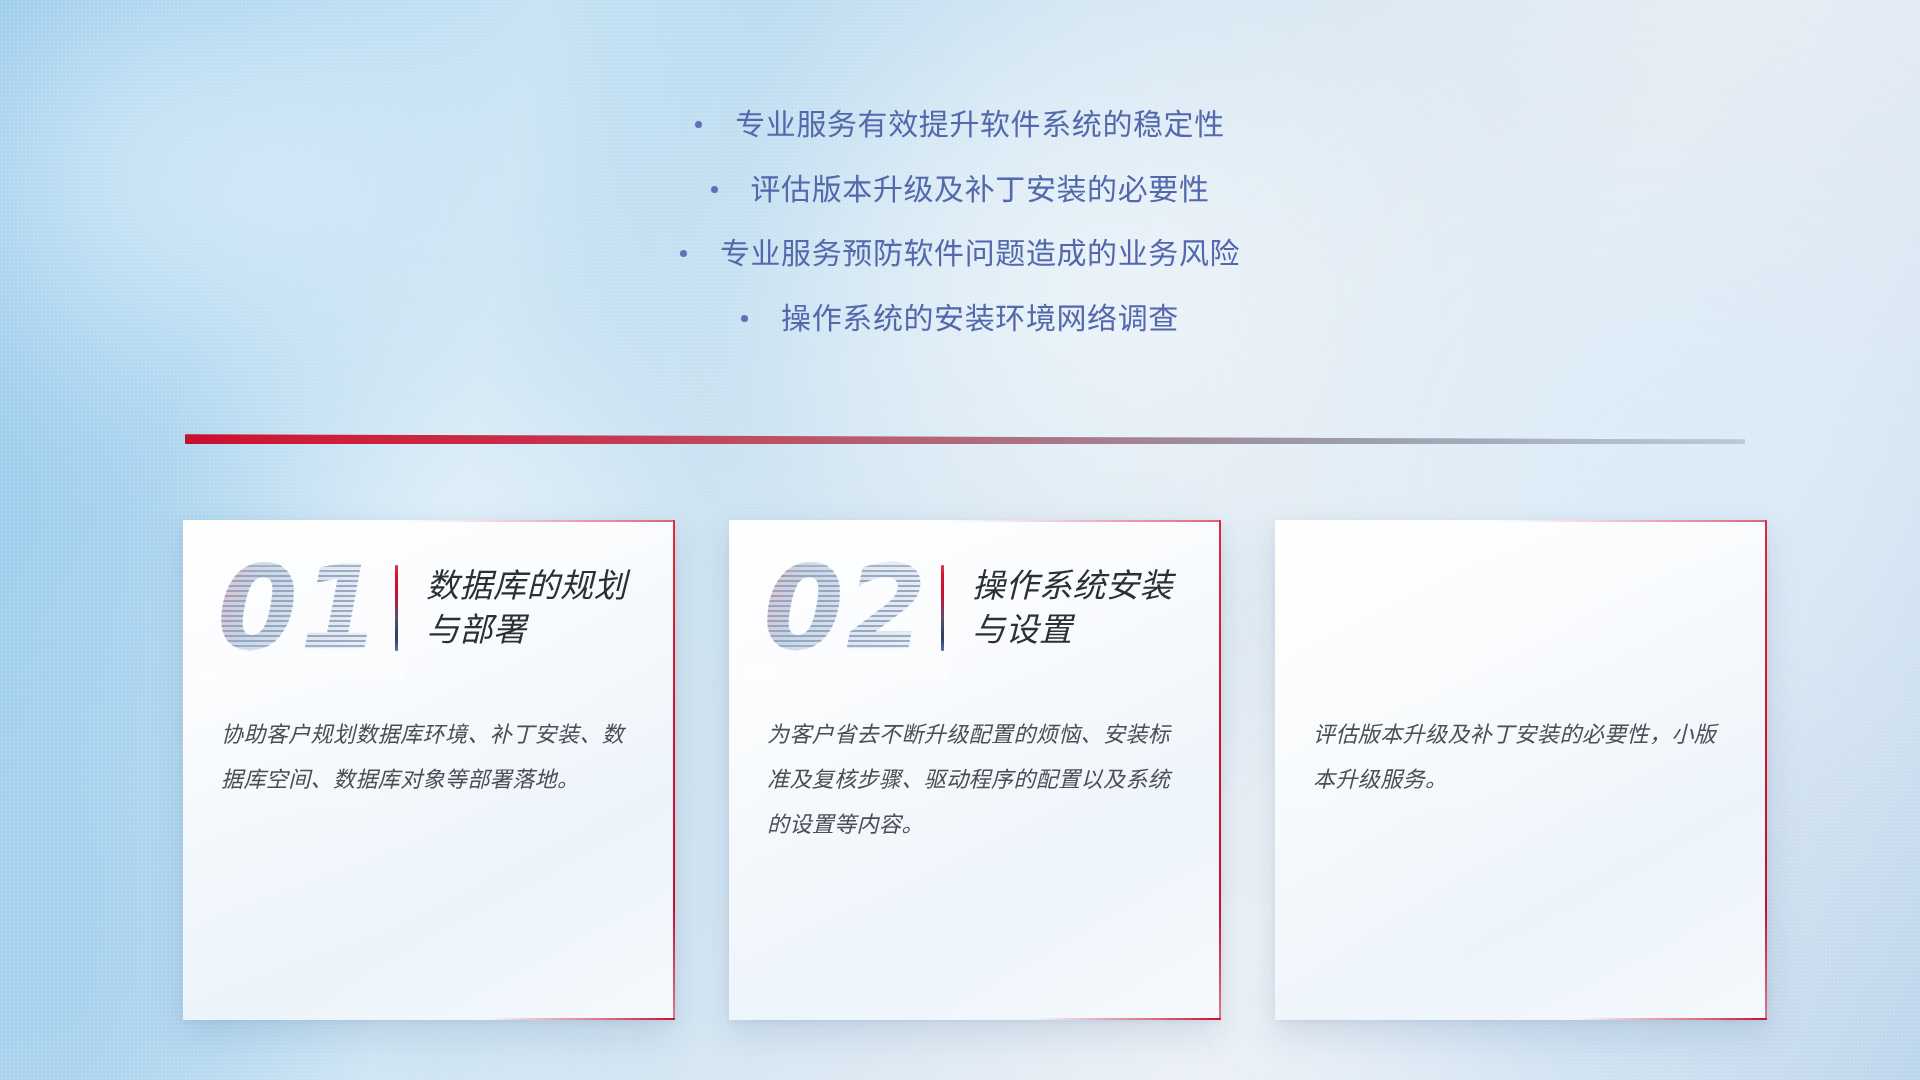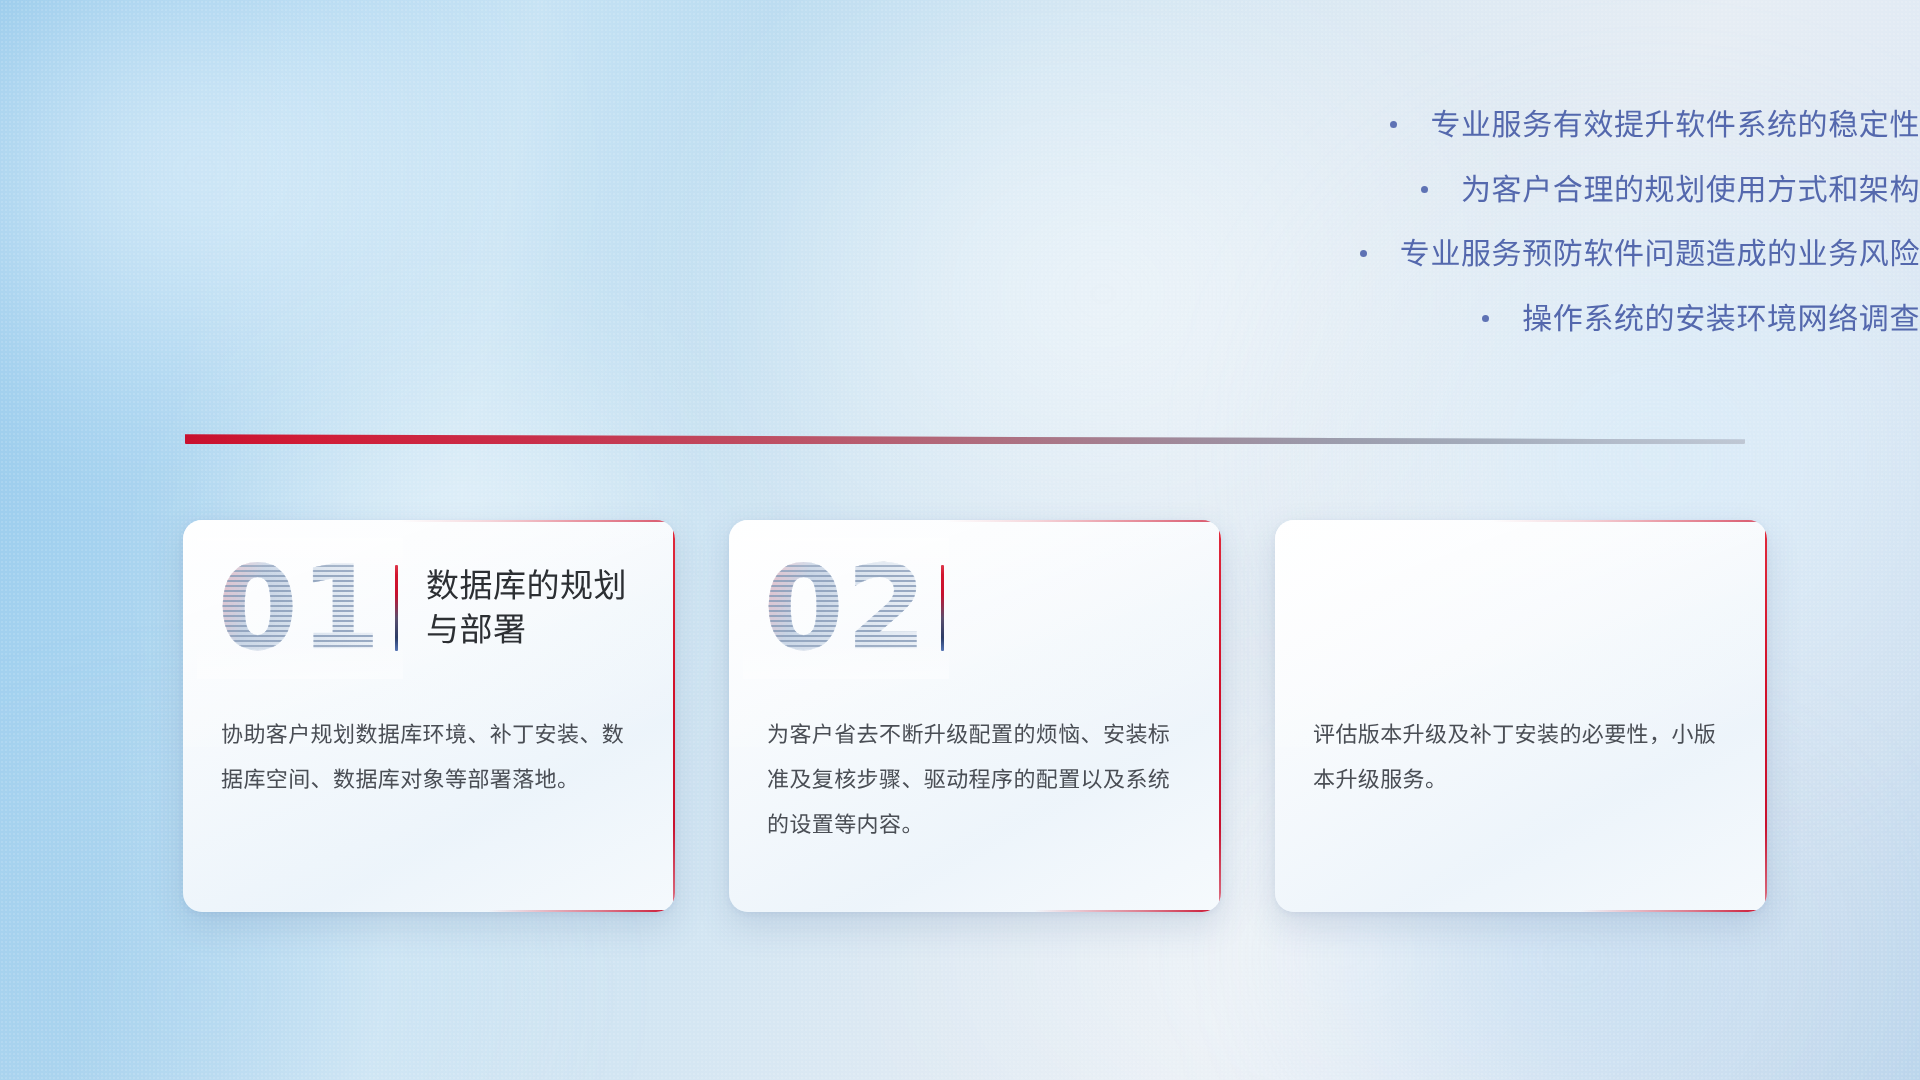--- a/index.html
+++ b/index.html
@@ -52,21 +52,21 @@
     background-image:radial-gradient(rgba(255,255,255,.35) 1px, rgba(255,255,255,0) 1px);
     background-size:4px 4px;
   }
 
   
   #stage{ position:absolute; inset:0; z-index:2; }
 
   
   .bullets{
     position:absolute; left:0; right:0; top:106px;
-    display:flex; flex-direction:column; align-items:flex-end; gap:27px;
+    display:flex; flex-direction:column; align-items:center; gap:27px;
   }
   .bullet-row{ display:flex; align-items:center; }
   .bullet-dot{
     width:7px; height:7px; border-radius:50%;
     background:#5e72b4; margin-right:33px; flex:0 0 auto;
   }
   .bullet-text{
     font-size:30px; line-height:1.25; letter-spacing:.6px;
     color:#5468ad; font-weight:400; white-space:nowrap;
   }
@@ -88,26 +88,27 @@
     clip-path:polygon(0 18%, 100% 62%, 100% 100%, 0 100%);
   }
 
   
   .cards{
     position:absolute; left:183px; top:520px;
     display:flex; gap:54px;
   }
   .card{
     position:relative;
-    width:492px; height:392px;
-    border-radius:19px;
+    width:492px; height:500px;
+    border-radius:1px;
     background:
       linear-gradient(152deg, rgba(255,255,255,.97) 0%, rgba(247,250,253,.97) 38%, rgba(238,245,251,.95) 70%, rgba(246,250,253,.97) 100%);
     box-shadow:0 14px 34px rgba(60,95,140,.16), 0 2px 6px rgba(60,95,140,.08);
     overflow:hidden;
+    font-style:italic;
   }
   
   .card::after{
     content:""; position:absolute; right:0; top:0; bottom:0; width:2.4px;
     background:linear-gradient(180deg, #e02a3c 0%, #d2102a 42%, #c8102e 78%, rgba(200,16,46,.55) 100%);
   }
   .card-topline{
     position:absolute; left:0; right:0; top:0; height:2.4px;
     background:linear-gradient(90deg, rgba(255,255,255,0) 0%, rgba(255,255,255,0) 44%, rgba(226,120,135,.55) 62%, rgba(214,60,82,.85) 80%, #c8102e 100%);
   }
@@ -187,21 +188,21 @@
 
 <div id="stage">
 
   <div class="bullets">
     <div class="bullet-row">
       <span class="bullet-dot"></span>
       <span class="bullet-text">专业服务有效提升软件系统的稳定性</span>
     </div>
     <div class="bullet-row">
       <span class="bullet-dot"></span>
-      <span class="bullet-text">为客户合理的规划使用方式和架构</span>
+      <span class="bullet-text">评估版本升级及补丁安装的必要性</span>
     </div>
     <div class="bullet-row">
       <span class="bullet-dot"></span>
       <span class="bullet-text">专业服务预防软件问题造成的业务风险</span>
     </div>
     <div class="bullet-row">
       <span class="bullet-dot"></span>
       <span class="bullet-text">操作系统的安装环境网络调查</span>
     </div>
   </div>
@@ -231,20 +232,21 @@
     <div class="card">
       <div class="card-topline"></div>
       <div class="card-bottomline"></div>
       <div class="card-gloss"></div>
       <div class="card-head">
         <div class="watermark">
           <span class="wm-num">02</span>
           <span class="wm-fade"></span>
         </div>
         <div class="vbar"></div>
+        <div class="card-title">操作系统安装与设置</div>
       </div>
       <div class="card-body">为客户省去不断升级配置的烦恼、安装标准及复核步骤、驱动程序的配置以及系统的设置等内容。</div>
     </div>
 
     <div class="card">
       <div class="card-topline"></div>
       <div class="card-bottomline"></div>
       <div class="card-gloss"></div>
       <div class="card-body">评估版本升级及补丁安装的必要性，小版本升级服务。</div>
     </div>

